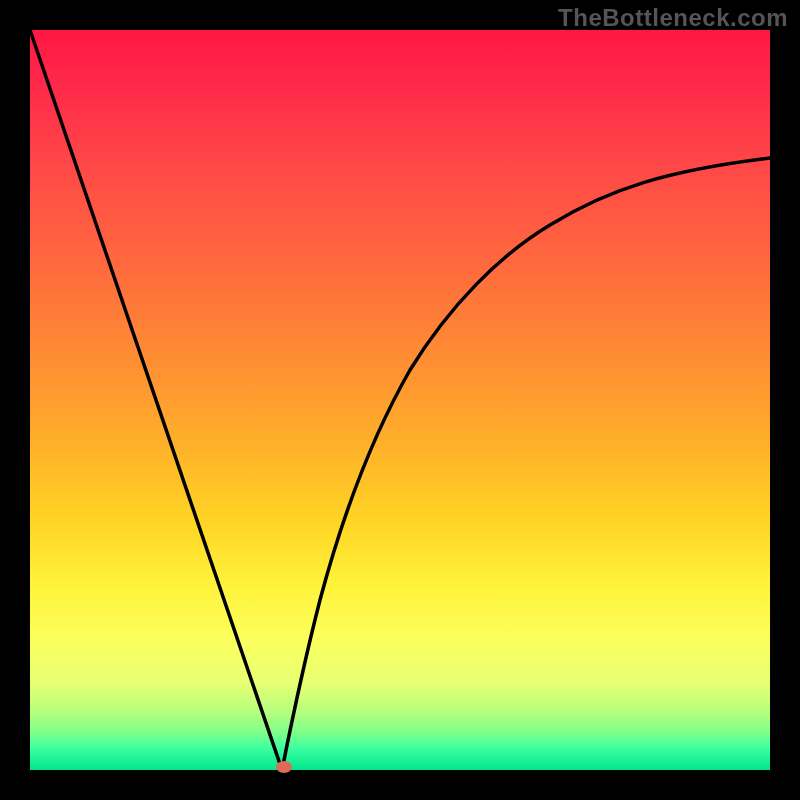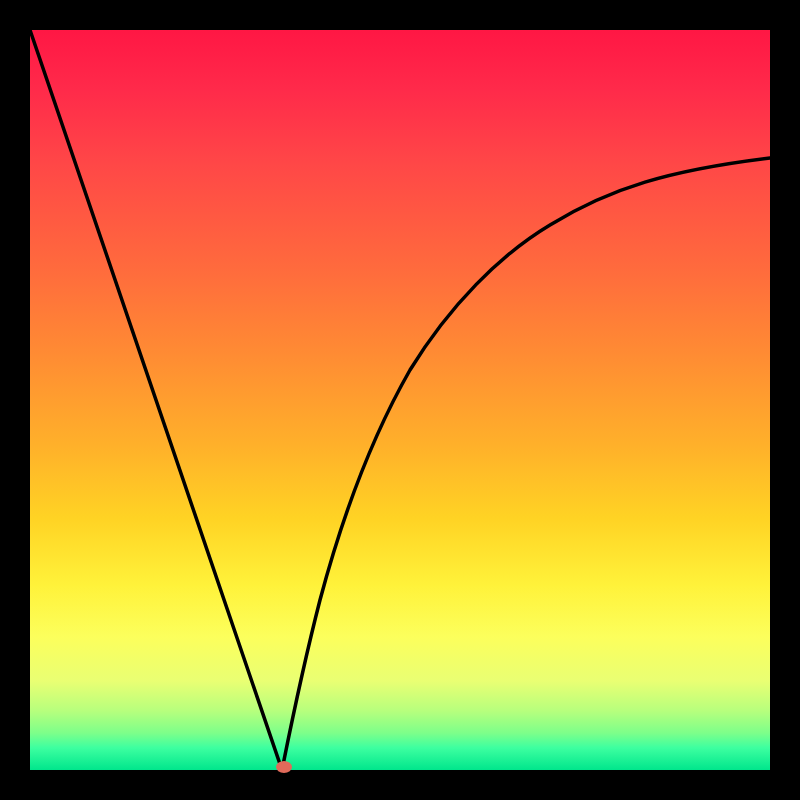--- a/index.html
+++ b/index.html
@@ -62,20 +62,21 @@
   }
   .marker {
     fill: #e06a5a;
     stroke: none;
   }
 </style>
 </head>
 <body>
 
 <div class="frame">
+  <div class="watermark">TheBottleneck.com</div>
 
   <div class="plot">
     <svg class="curve" viewBox="0 0 740 740" preserveAspectRatio="none">
 
       <path d="M 0 0 L 252 740" stroke="#000" stroke-width="3.5" fill="none" stroke-linecap="round"></path>
 
       <path d="M 252 740
                C 260 700, 272 640, 290 570
                C 310 495, 340 410, 380 340
                C 420 275, 470 225, 520 195

